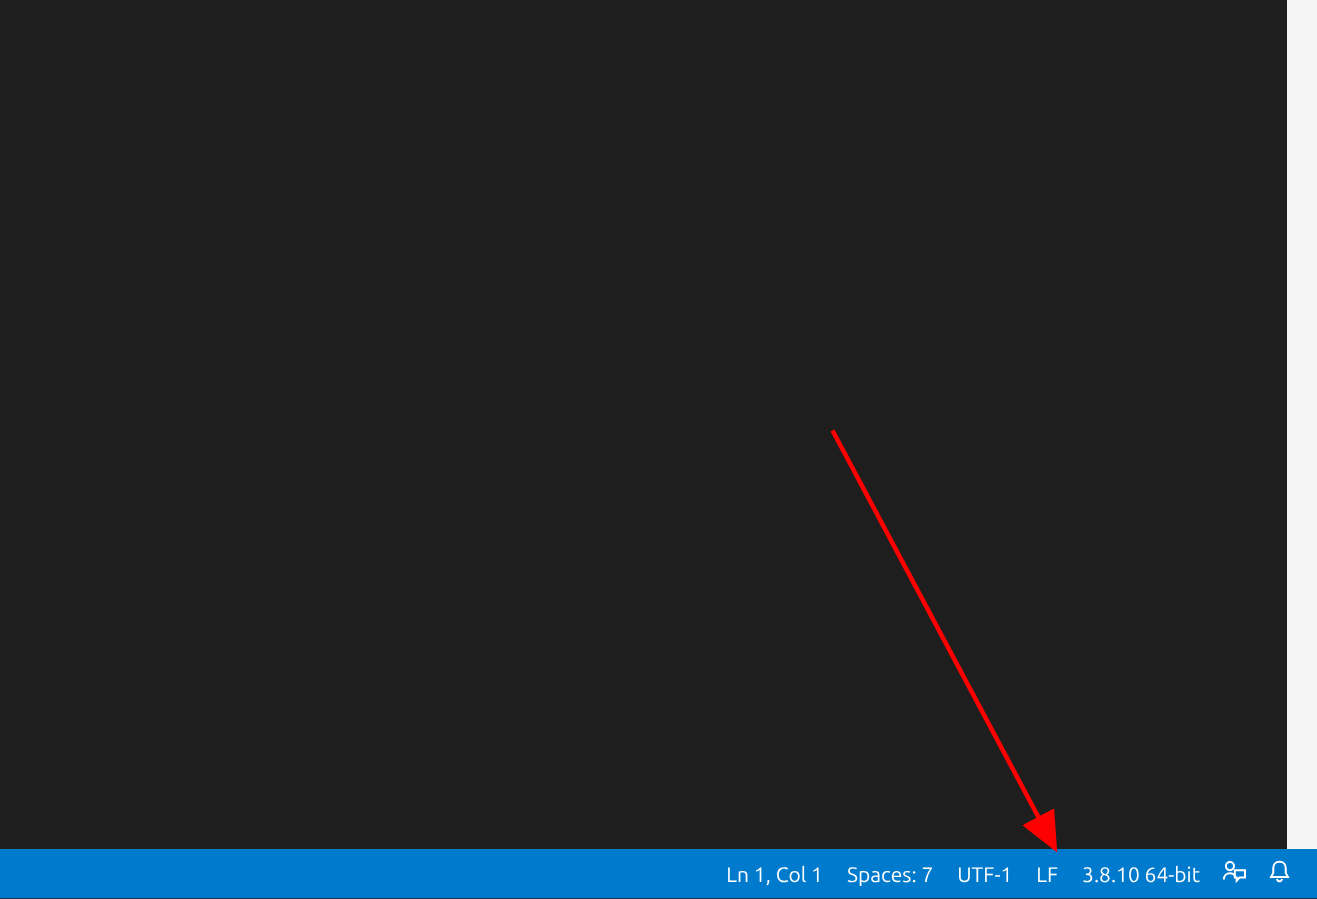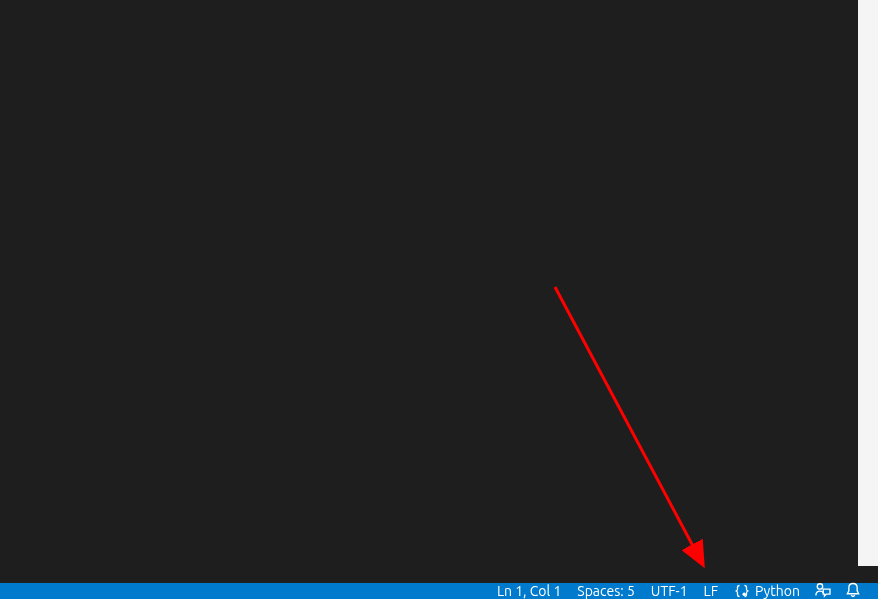--- a/index.html
+++ b/index.html
@@ -36,21 +36,21 @@
       left: 858px;
       width: 20px;
       height: 566px;
       background: #f5f5f5;
     }
     .status-bar {
       position: absolute;
       left: 0;
       bottom: 0;
       width: 878px;
-      height: 16px;
+      height: 33px;
       background: #007acc;
       display: flex;
       align-items: center;
       justify-content: flex-end;
       color: #ffffff;
       padding-right: 10px;
     }
     .status-item {
       padding: 0 8px;
       height: 100%;
@@ -90,42 +90,35 @@
 <div class="scrollbar-track"></div>
 <div class="right-gutter"></div>
 
 <div class="status-bar">
 
   <div class="status-item">
     <span>Ln 1, Col 1</span>
   </div>
 
   <div class="status-item">
-    <span>Spaces: 5</span>
+    <span>Spaces: 7</span>
   </div>
 
   <div class="status-item">
     <span>UTF-1</span>
   </div>
 
   <div class="status-item">
     <span>LF</span>
   </div>
 
+
   <div class="status-item">
-    <span class="status-icon">
-      <svg viewBox="0 0 16 16" fill="none" stroke="#ffffff" stroke-width="1.3">
-        <path d="M5.5 2.5 C4.0 2.5 3.5 3.2 3.5 4.5 L3.5 6.2 C3.5 7.2 3.0 7.6 2.2 8 C3.0 8.4 3.5 8.8 3.5 9.8 L3.5 11.5 C3.5 12.8 4.0 13.5 5.5 13.5"></path>
-        <path d="M10.5 2.5 C12.0 2.5 12.5 3.2 12.5 4.5 L12.5 6.2 C12.5 7.2 13.0 7.6 13.8 8 C13.0 8.4 12.5 8.8 12.5 9.8 L12.5 11.5 C12.5 12.8 12.0 13.5 10.5 13.5"></path>
-        <circle cx="10.2" cy="11.2" r="1.7" fill="#ffffff" stroke="none"></circle>
-      </svg>
-    </span>
-    <span>Python</span>
+    <span>3.8.10 64-bit</span>
   </div>
-
 
   <div class="status-item status-icon-only">
     <span>
       <svg viewBox="0 0 16 16" fill="none" stroke="#ffffff" stroke-width="1.2">
         <circle cx="5.3" cy="4.8" r="2.4"></circle>
         <path d="M1.7 12.8 C1.7 10.4 3.3 9.0 5.3 9.0 C6.6 9.0 7.7 9.6 8.3 10.5"></path>
         <path d="M8.2 7.2 L14.2 7.2 L14.2 11.6 L11.0 11.6 L9.3 13.4 L9.3 11.6 L8.2 11.6 Z"></path>
       </svg>
     </span>
   </div>

